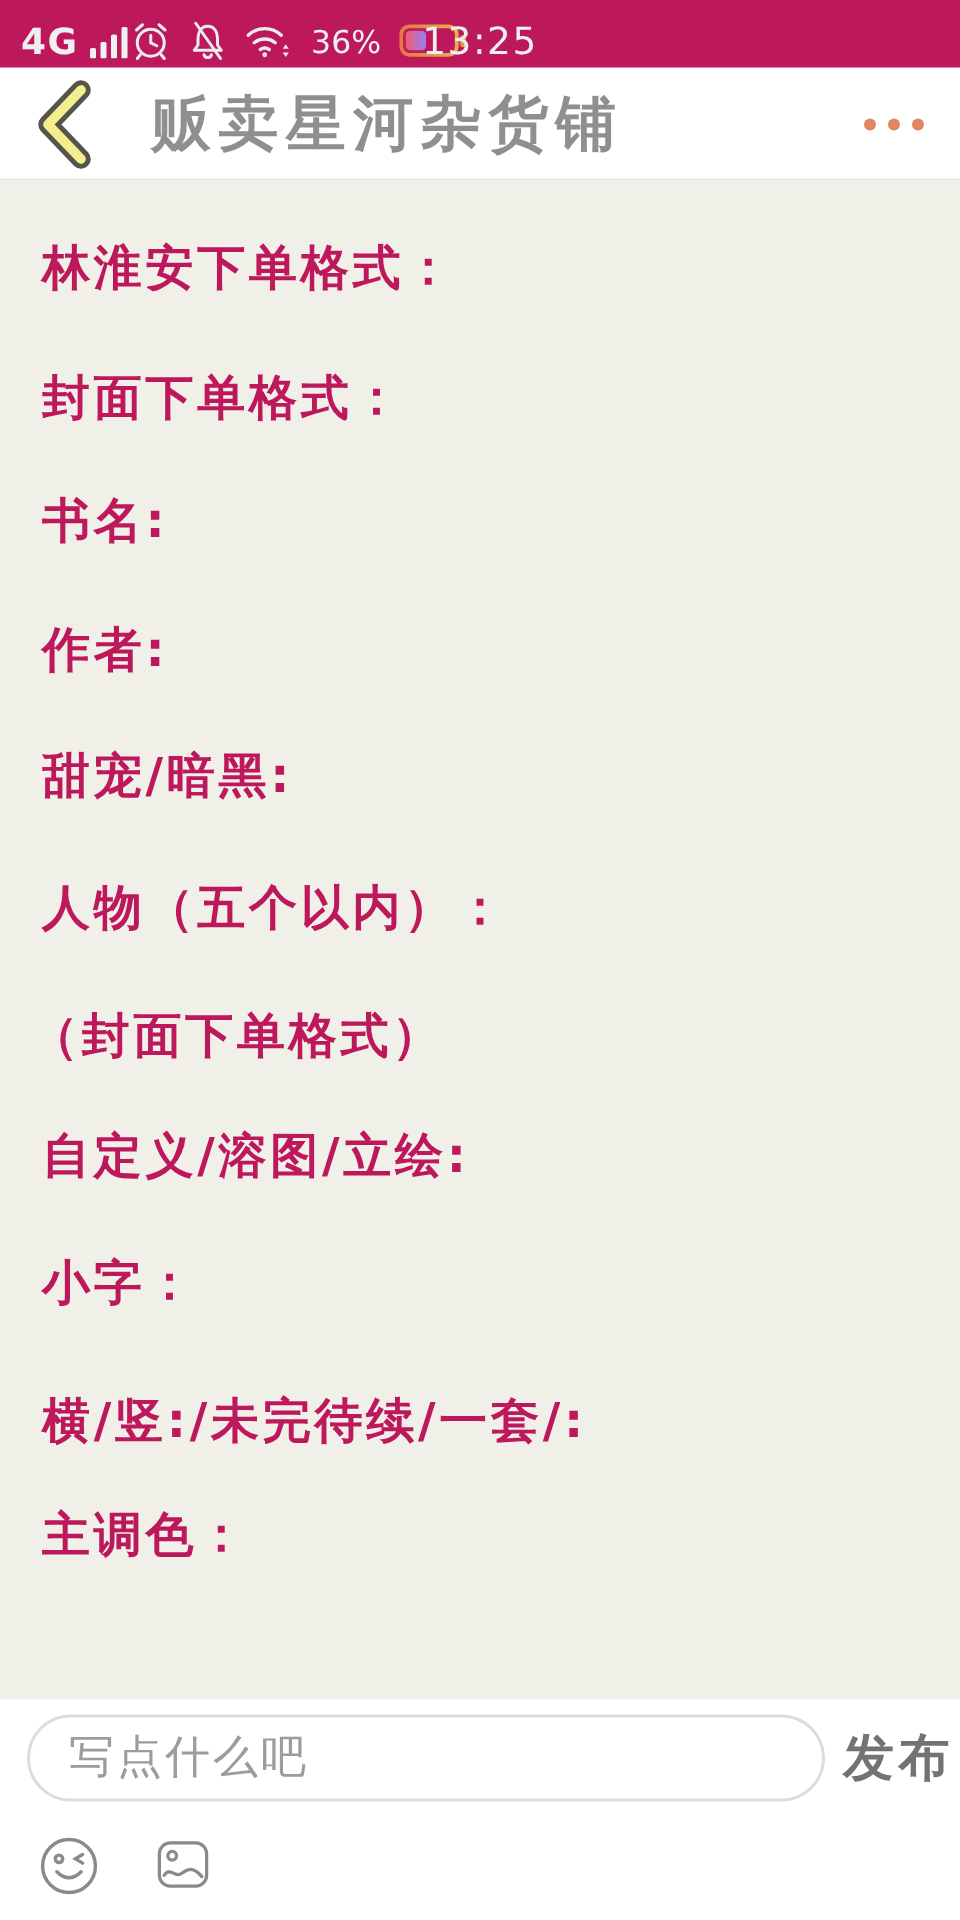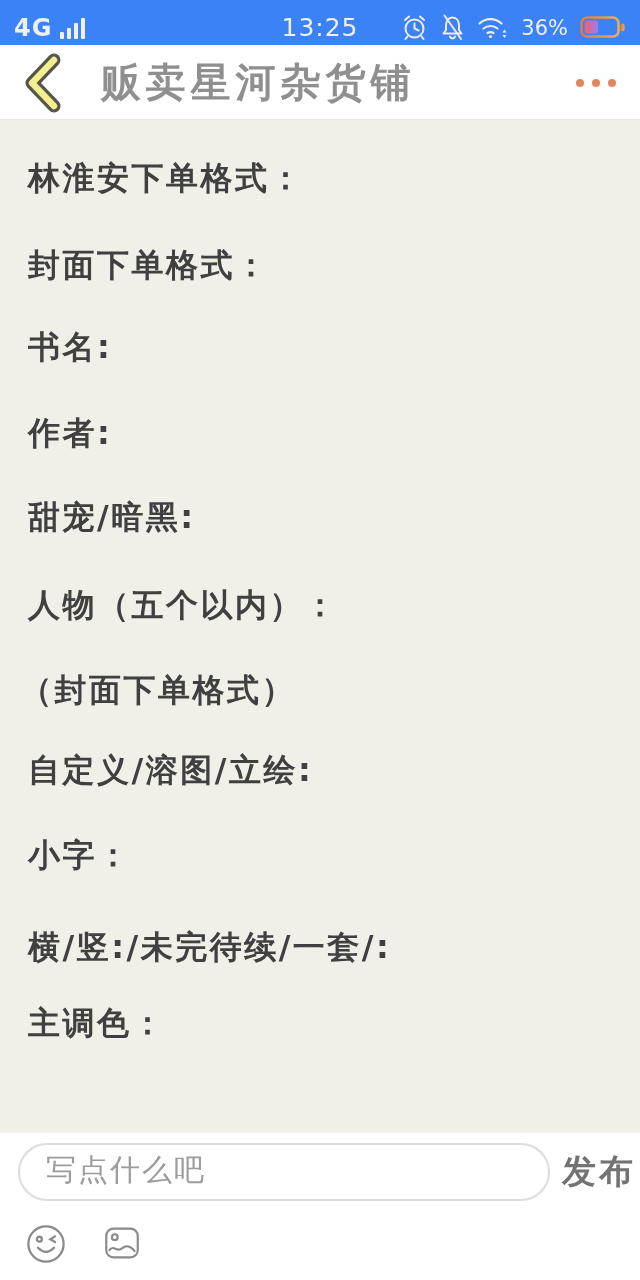--- a/index.html
+++ b/index.html
@@ -6,22 +6,22 @@
   html,body { width:640px; }
   body { font-family:"DejaVu Sans", sans-serif; }
   .screen {
     position:relative; width:640px; height:1280px; overflow:hidden;
     background:#f1f0e8;
   }
 
   
   .status-bar {
     position:absolute; top:0; left:0; width:640px; height:55px;
-    background:#3b82f6; color:#efefef;
-    display:flex; align-items:center; justify-content:space-between;
+    background:#be185d; color:#efefef;
+    display:flex; align-items:center; 
     padding:0 14px;
   }
   .sb-left { display:flex; align-items:center; gap:8px; }
   .sb-network { font-size:24px; font-weight:bold; letter-spacing:1px; }
   .sb-center {
     position:absolute; left:50%; transform:translateX(-50%);
     font-size:25px; letter-spacing:1px;
   }
   .sb-right { display:flex; align-items:center; gap:12px; }
   .sb-right .pct { font-size:21px; }
@@ -44,21 +44,21 @@
   .more-btn i { width:8px; height:8px; border-radius:50%; background:#e0875f; display:block; }
 
   
   .content {
     position:absolute; top:120px; left:0; width:640px; height:1013px;
     background:#f1f0e8; overflow:hidden;
   }
   .line {
     position:absolute; left:28px; width:600px;
     font-size:32px; line-height:48px; letter-spacing:2.5px;
-    color:#404040; font-weight:bold; white-space:nowrap;
+    color:#be185d; font-weight:bold; white-space:nowrap;
   }
   .line:nth-of-type(1)  { top:34px; }
   .line:nth-of-type(2)  { top:121px; }
   .line:nth-of-type(3)  { top:203px; }
   .line:nth-of-type(4)  { top:289px; }
   .line:nth-of-type(5)  { top:373px; }
   .line:nth-of-type(6)  { top:461px; }
   .line:nth-of-type(7)  { top:546px; left:20px; }
   .line:nth-of-type(8)  { top:626px; }
   .line:nth-of-type(9)  { top:714px;font-family:Liberation Mono, monospace; }
@@ -71,21 +71,21 @@
     position:absolute; top:1133px; left:0; width:640px; height:147px;
     background:#ffffff;
   }
   .input-pill {
     position:absolute; left:18px; top:10px; width:532px; height:58px;
     background:#ffffff; border:2px solid #dcdcdc; border-radius:30px;
   }
   .input-pill input {
     width:100%; height:100%; border:none; outline:none; background:transparent;
     padding:0 26px; font-size:30px; color:#3b3b3b;
-    font-family:Liberation Mono, monospace; letter-spacing:2px;
+    font-family:Liberation Serif, serif; letter-spacing:2px;
   }
   .input-pill input::placeholder { color:#9c9c9c; opacity:1; }
   .publish-btn {
     position:absolute; right:4px; top:10px; height:58px;
     display:flex; align-items:center;
     font-size:34px; color:#737373; letter-spacing:3px; font-weight:bold;
     cursor:pointer; background:none; border:none;
     font-family:"DejaVu Sans", sans-serif;
   }
   .icon-btn { position:absolute; cursor:pointer; background:none; border:none; padding:0; }

